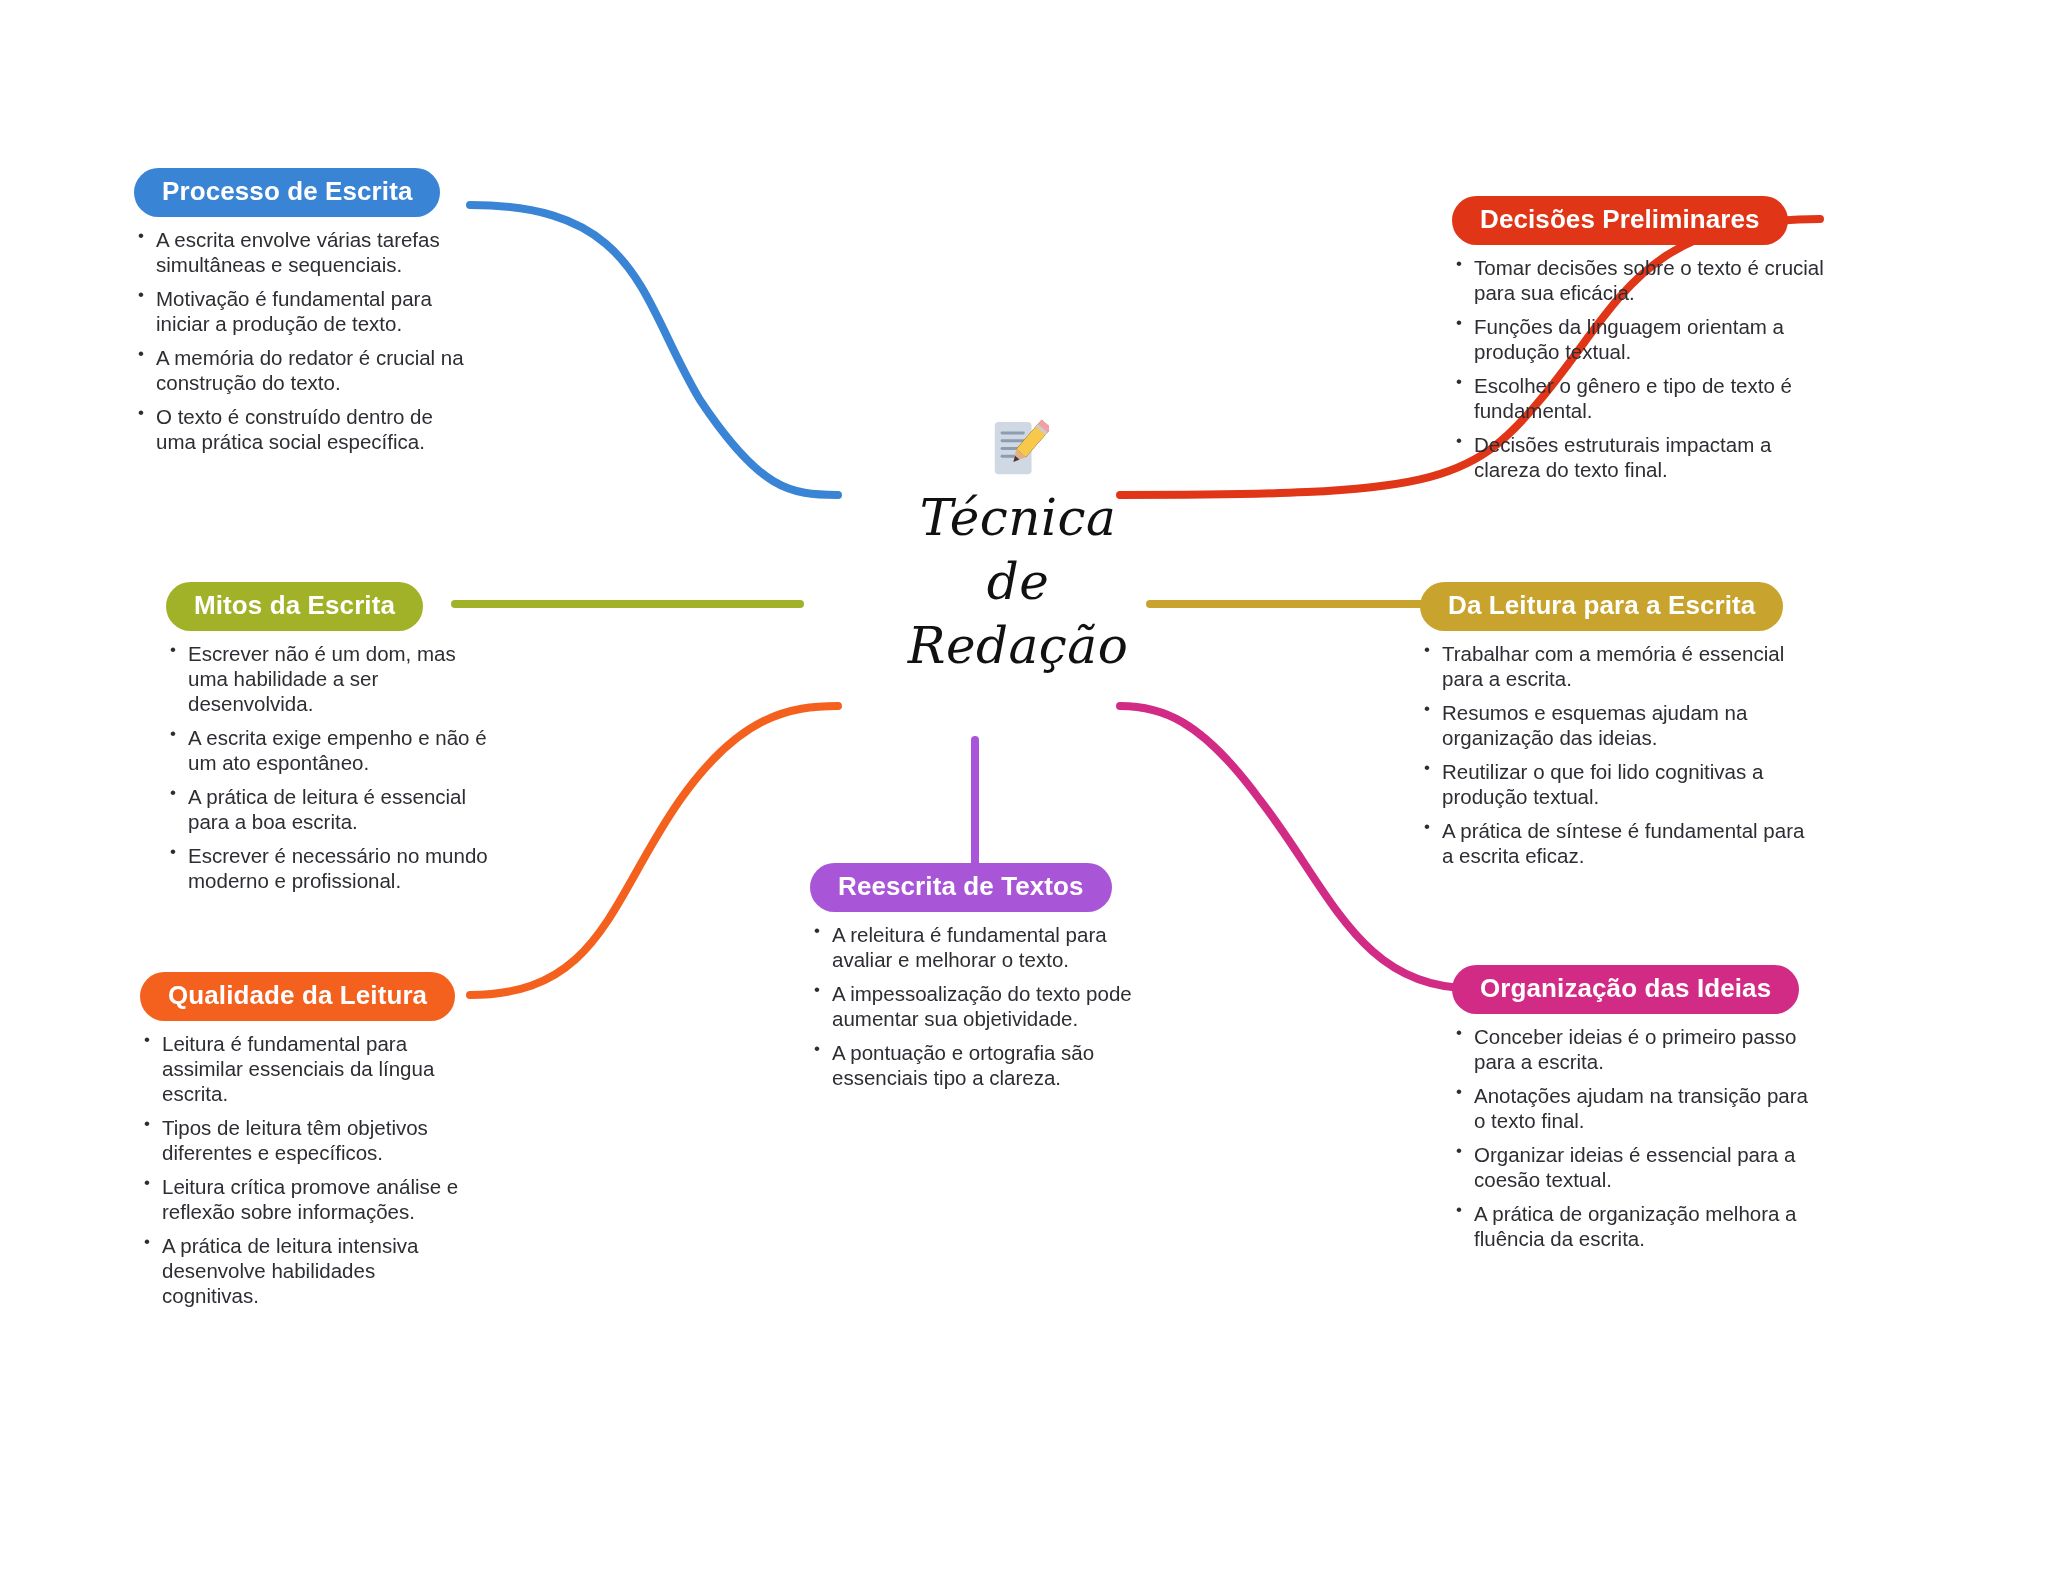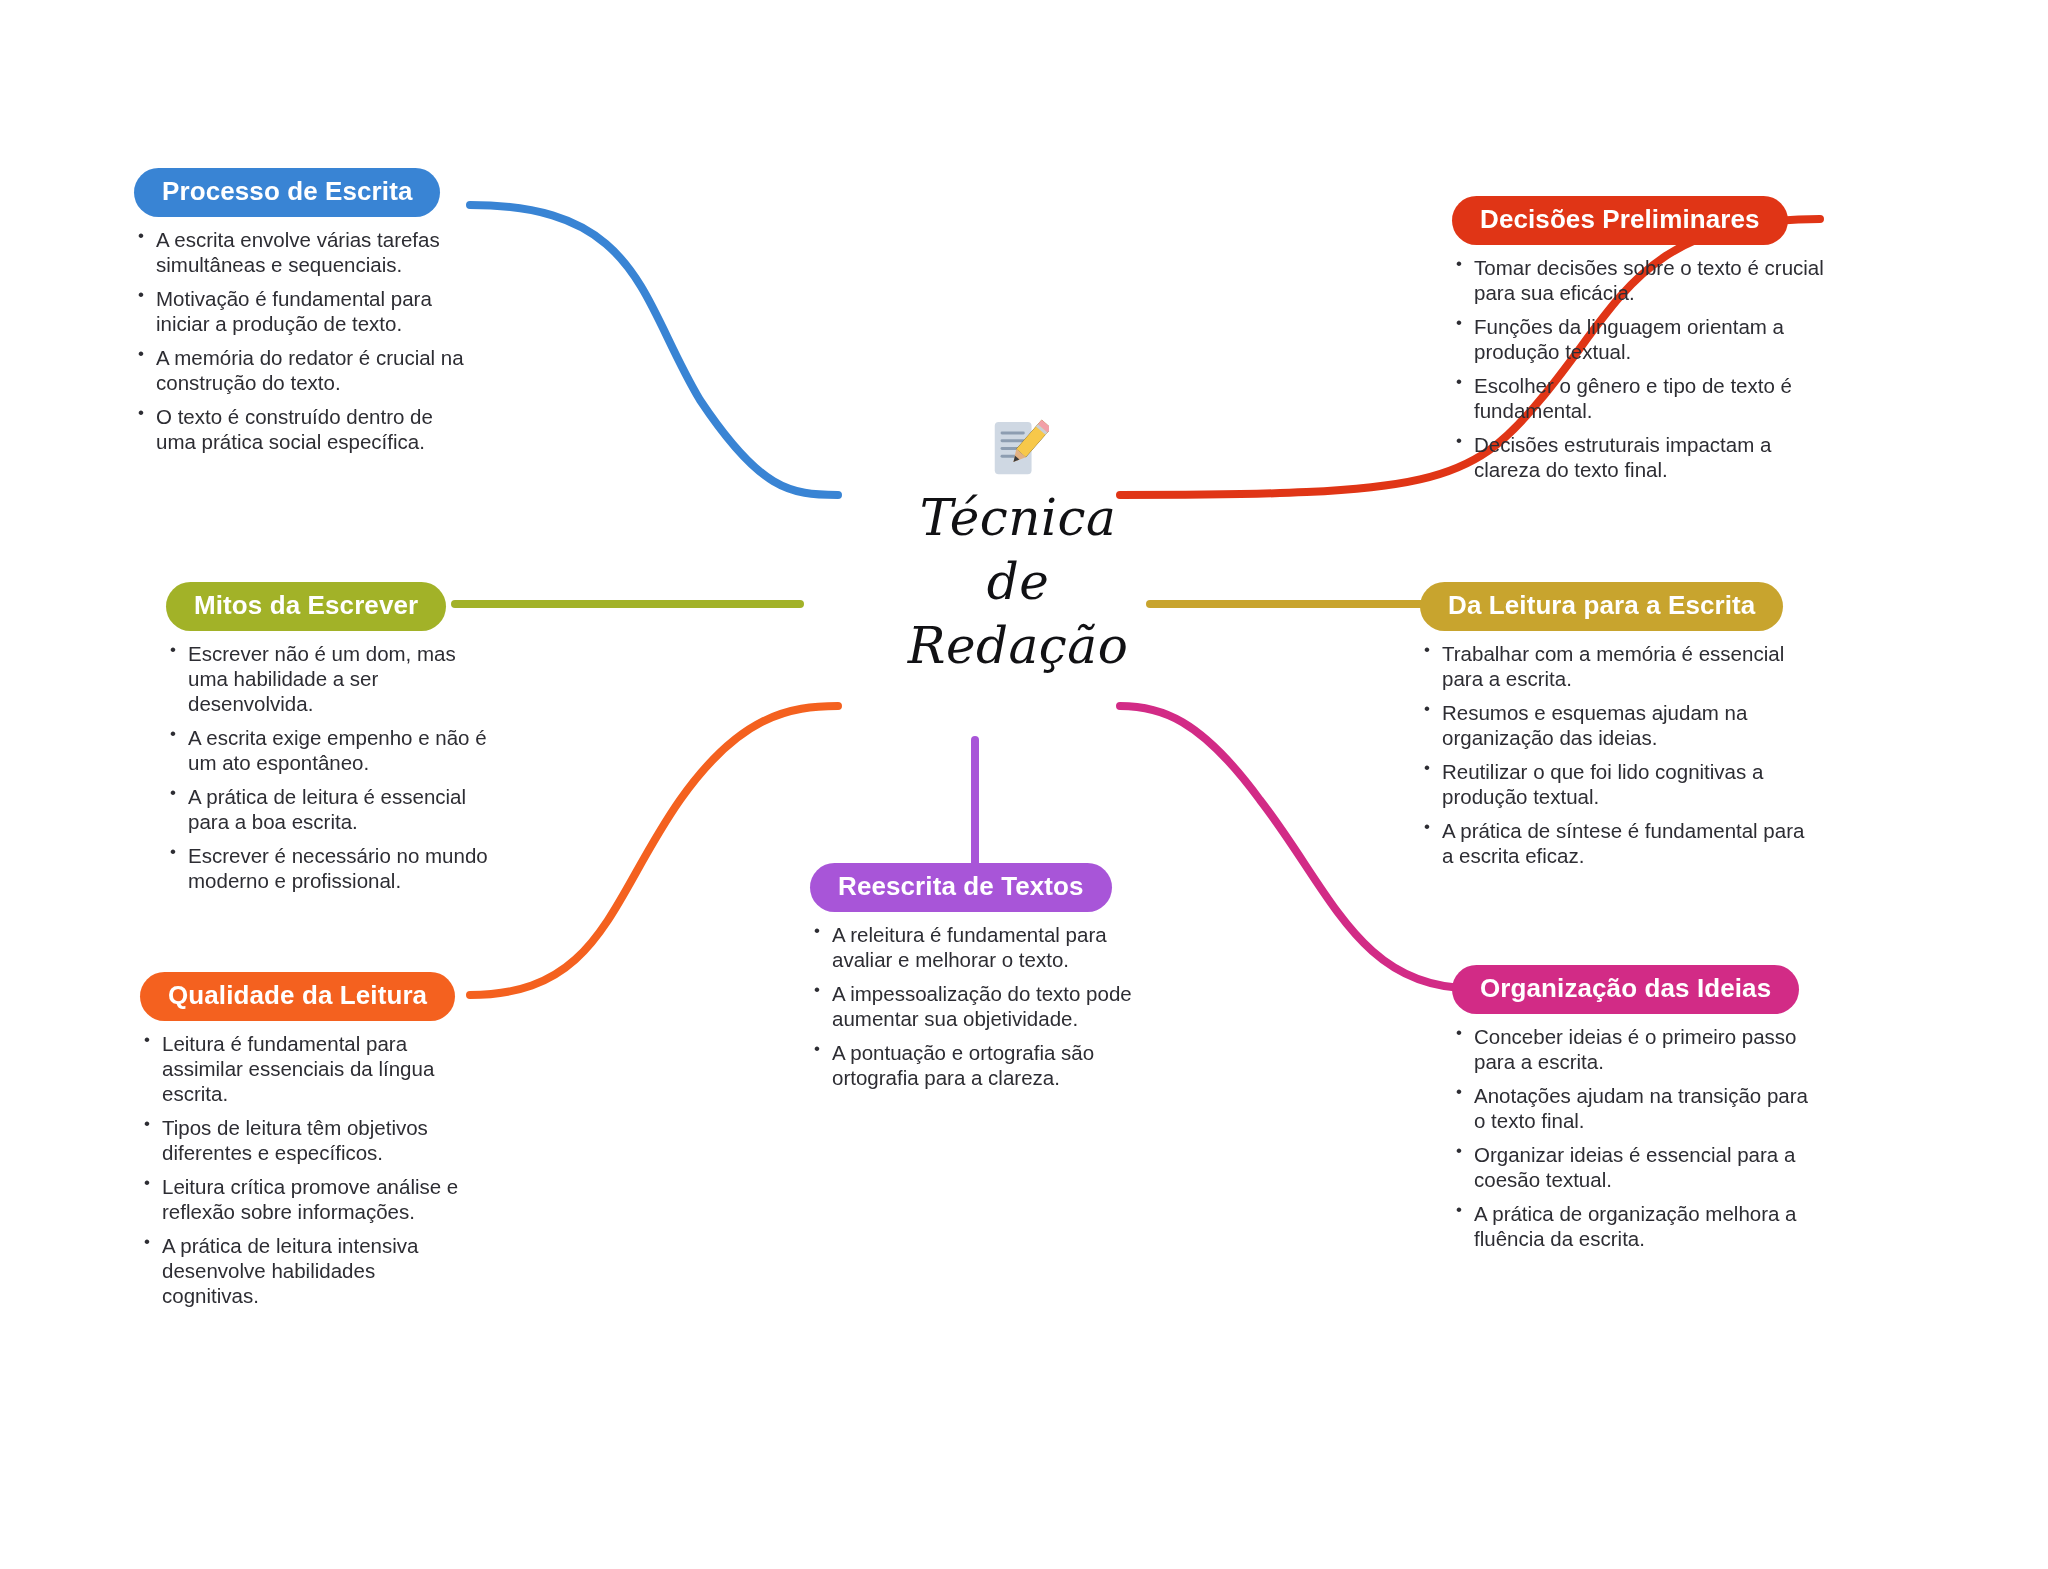--- a/index.html
+++ b/index.html
@@ -146,21 +146,21 @@
     <ul class="bullets">
       <li>Tomar decisões sobre o texto é crucial para sua eficácia.</li>
       <li>Funções da linguagem orientam a produção textual.</li>
       <li>Escolher o gênero e tipo de texto é fundamental.</li>
       <li>Decisões estruturais impactam a clareza do texto final.</li>
     </ul>
   </div>
 
   <div class="branch" style="left:166px; top:582px; width:330px;">
     <div class="pill-row">
-      <span class="pill" style="background:#A2B228;">Mitos da Escrever</span>
+      <span class="pill" style="background:#A2B228;">Mitos da Escrita</span>
     </div>
     <ul class="bullets">
       <li>Escrever não é um dom, mas uma habilidade a ser desenvolvida.</li>
       <li>A escrita exige empenho e não é um ato espontâneo.</li>
       <li>A prática de leitura é essencial para a boa escrita.</li>
       <li>Escrever é necessário no mundo moderno e profissional.</li>
     </ul>
   </div>
 
   <div class="branch align-right" style="left:1420px; top:582px; width:390px;">
@@ -187,21 +187,21 @@
     </ul>
   </div>
 
   <div class="branch" style="left:810px; top:863px; width:330px;">
     <div class="pill-row">
       <span class="pill" style="background:#A855D8;">Reescrita de Textos</span>
     </div>
     <ul class="bullets">
       <li>A releitura é fundamental para avaliar e melhorar o texto.</li>
       <li>A impessoalização do texto pode aumentar sua objetividade.</li>
-      <li>A pontuação e ortografia são ortografia para a clareza.</li>
+      <li>A pontuação e ortografia são essenciais tipo a clareza.</li>
     </ul>
   </div>
 
   <div class="branch align-right" style="left:1452px; top:965px; width:370px;">
     <div class="pill-row">
       <span class="pill" style="background:#D22B86;">Organização das Ideias</span>
     </div>
     <ul class="bullets">
       <li>Conceber ideias é o primeiro passo para a escrita.</li>
       <li>Anotações ajudam na transição para o texto final.</li>

